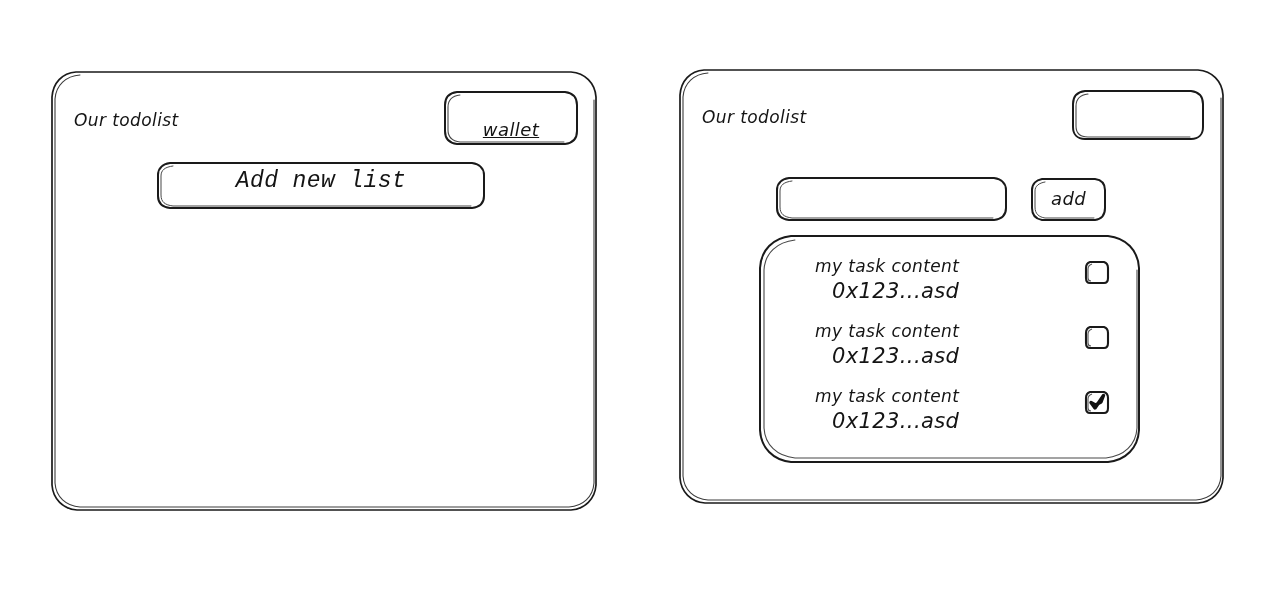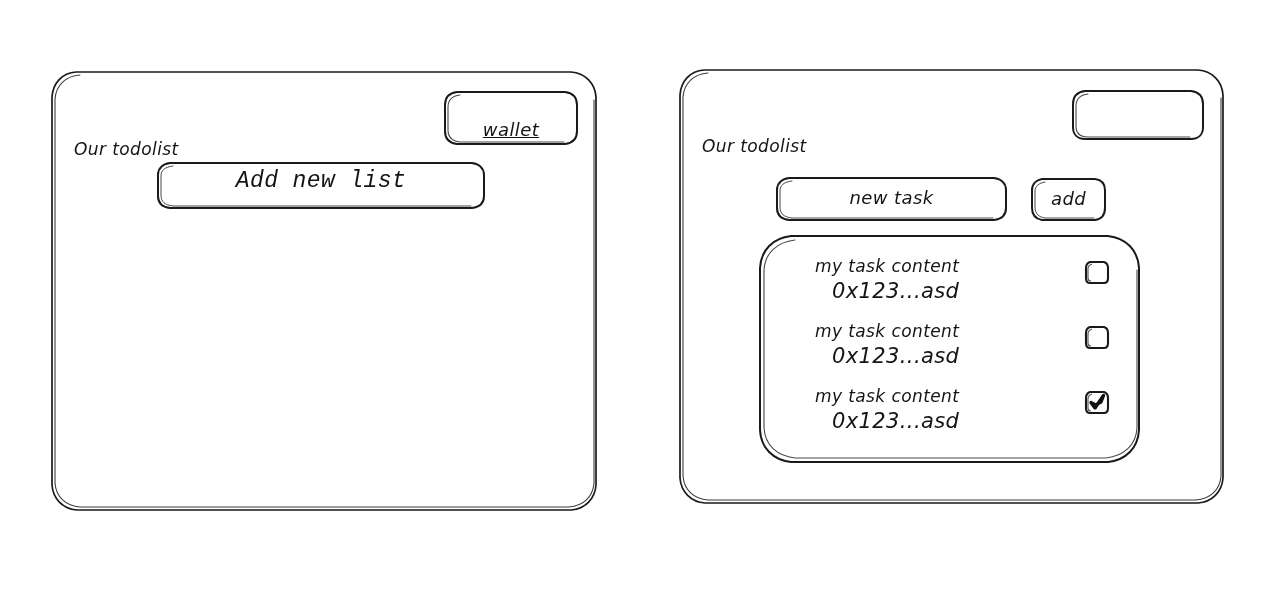--- a/index.html
+++ b/index.html
@@ -47,21 +47,20 @@
     font-weight: 400;
     letter-spacing: 0.4px;
     white-space: pre;
     color: #141414;
   }
 
   .panel-title {
     position: absolute;
     font-size: 17px;
     line-height: 20px;
-    margin-top: 29px;
   }
 
   .btn-label {
     position: absolute;
     width: 100%;
     text-align: center;
     font-size: 18px;
     line-height: 23px;
   }
 
@@ -181,21 +180,20 @@
     <path d="M14,2 C6,3 2,8 2,15 L2,38 C2,45 6,50 14,50 L120,50 C128,50 132,45 132,38 L132,15 C132,8 128,3 120,2 Z" stroke-width="2"></path>
     <path d="M17,5 C9,6 5,10 5,17 L5,37 C5,44 9,48 17,48 L119,48" stroke-width="1.1" opacity="0.8"></path>
   </svg>
 </div>
 
 <div class="box" id="new-task-input">
   <svg class="sketch-svg" viewBox="0 0 233 46" preserveAspectRatio="none">
     <path d="M14,2 C6,3 2,8 2,14 L2,32 C2,39 6,43 14,44 L219,44 C227,43 231,39 231,32 L231,14 C231,8 227,3 219,2 Z" stroke-width="2"></path>
     <path d="M17,5 C9,6 5,9 5,15 L5,31 C5,38 9,41 17,42 L218,42" stroke-width="1" opacity="0.8"></path>
   </svg>
-  <div class="hand btn-label">new task</div>
 </div>
 
 <div class="box" id="add-task-button">
   <svg class="sketch-svg" viewBox="0 0 77 45" preserveAspectRatio="none">
     <path d="M12,2 C6,3 2,7 2,13 L2,31 C2,38 6,42 12,43 L65,43 C72,42 75,38 75,31 L75,13 C75,7 72,3 65,2 Z" stroke-width="2"></path>
     <path d="M15,5 C9,6 5,9 5,14 L5,30 C5,37 9,40 15,41 L64,41" stroke-width="1" opacity="0.8"></path>
   </svg>
   <div class="hand btn-label">add</div>
 </div>
 

